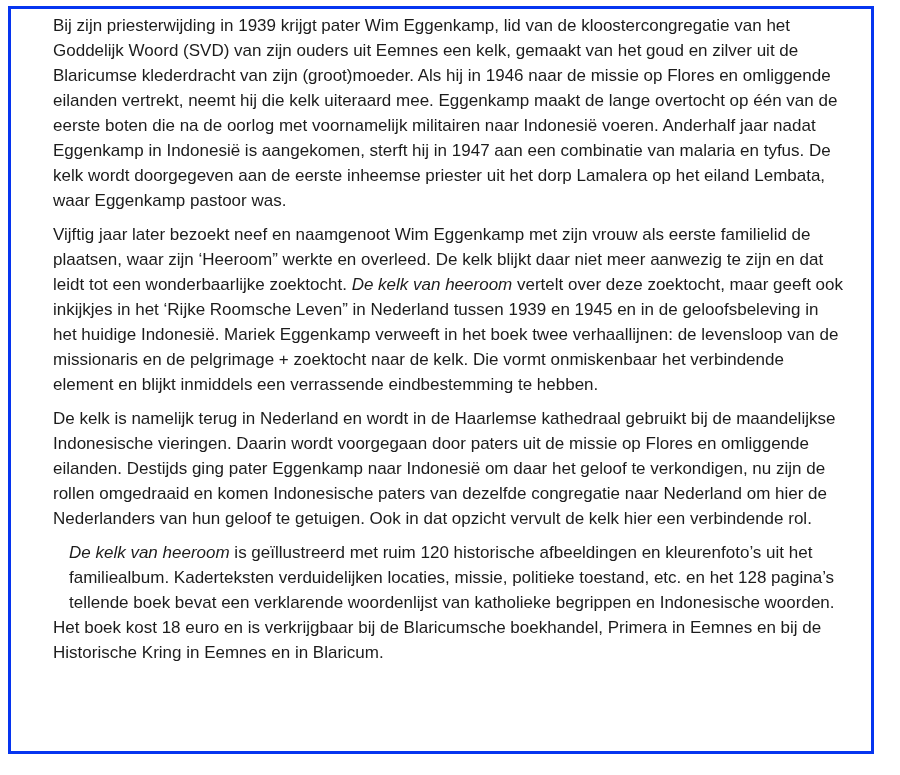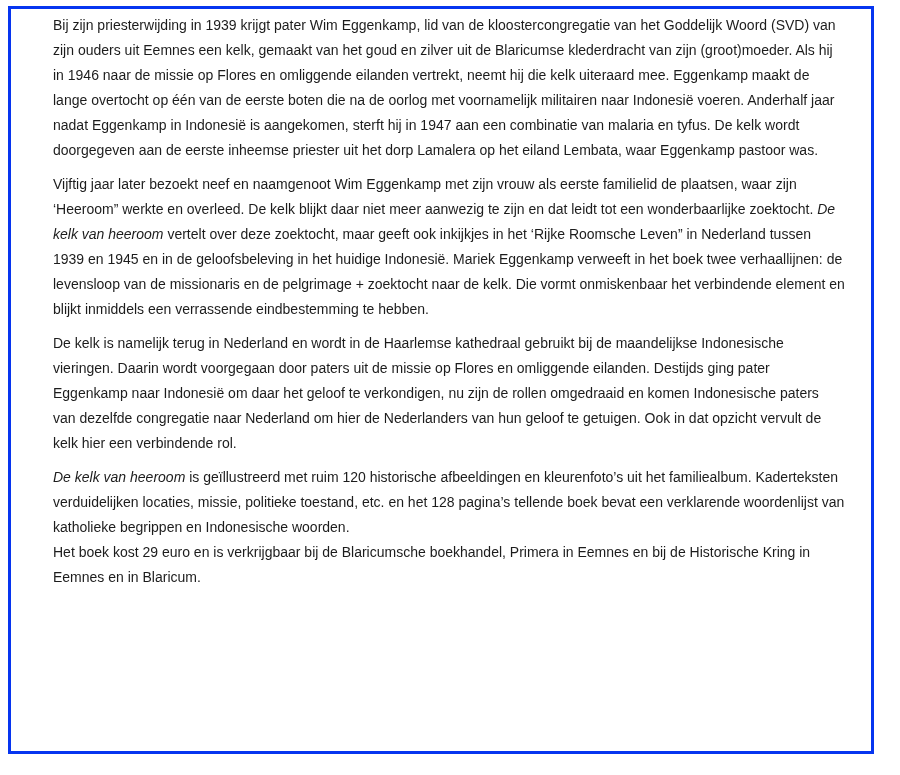--- a/index.html
+++ b/index.html
@@ -21,41 +21,41 @@
     position: absolute;
     left: 8px;
     top: 6px;
     width: 866px;
     height: 748px;
     border: 3px solid var(--frame-blue);
     background: var(--page-bg);
   }
   .doc-content {
     padding: 4px 26px 0 42px;
-    font-size: 14px;
+    font-size: 17px;
     line-height: 25px;
     color: var(--text-color);
     text-align: left;
   }
   .para { margin: 0 0 9px 0; }
-  .para.tight { margin-bottom: 0; }
+  .para.tight { margin-bottom: 0; margin-left: 16px; }
   .bi { font-weight: normal; font-style: italic; }
 </style>
 </head>
 <body>
 
 <div class="page">
   <div class="doc-frame">
     <div class="doc-content">
 
       <p class="para"><span>Bij zijn priesterwijding in 1939 krijgt pater Wim Eggenkamp, lid van de kloostercongregatie van het Goddelijk Woord (SVD) van zijn ouders uit Eemnes een kelk, gemaakt van het goud en zilver uit de Blaricumse klederdracht van zijn (groot)moeder. Als hij in 1946 naar de missie op Flores en omliggende eilanden vertrekt, neemt hij die kelk uiteraard mee. Eggenkamp maakt de lange overtocht op één van de eerste boten die na de oorlog met voornamelijk militairen naar Indonesië voeren. Anderhalf jaar nadat Eggenkamp in Indonesië is aangekomen, sterft hij in 1947 aan een combinatie van malaria en tyfus. De kelk wordt doorgegeven aan de eerste inheemse priester uit het dorp Lamalera op het eiland Lembata, waar Eggenkamp pastoor was.</span></p>
 
       <p class="para"><span>Vijftig jaar later bezoekt neef en naamgenoot Wim Eggenkamp met zijn vrouw als eerste familielid de plaatsen, waar zijn ‘Heeroom” werkte en overleed. De kelk blijkt daar niet meer aanwezig te zijn en dat leidt tot een wonderbaarlijke zoektocht. </span><span class="bi">De kelk van heeroom</span><span> vertelt over deze zoektocht, maar geeft ook inkijkjes in het ‘Rijke Roomsche Leven” in Nederland tussen 1939 en 1945 en in de geloofsbeleving in het huidige Indonesië. Mariek Eggenkamp verweeft in het boek twee verhaallijnen: de levensloop van de missionaris en de pelgrimage + zoektocht naar de kelk. Die vormt onmiskenbaar het verbindende element en blijkt inmiddels een verrassende eindbestemming te hebben.</span></p>
 
       <p class="para"><span>De kelk is namelijk terug in Nederland en wordt in de Haarlemse kathedraal gebruikt bij de maandelijkse Indonesische vieringen. Daarin wordt voorgegaan door paters uit de missie op Flores en omliggende eilanden. Destijds ging pater Eggenkamp naar Indonesië om daar het geloof te verkondigen, nu zijn de rollen omgedraaid en komen Indonesische paters van dezelfde congregatie naar Nederland om hier de Nederlanders van hun geloof te getuigen. Ook in dat opzicht vervult de kelk hier een verbindende rol.</span></p>
 
       <p class="para tight"><span class="bi">De kelk van heeroom</span><span> is geïllustreerd met ruim 120 historische afbeeldingen en kleurenfoto’s uit het familiealbum. Kaderteksten verduidelijken locaties, missie, politieke toestand, etc. en het 128 pagina’s tellende boek bevat een verklarende woordenlijst van katholieke begrippen en Indonesische woorden.</span></p>
 
-      <p class="para"><span>Het boek kost 29 euro en is verkrijgbaar bij de Blaricumsche boekhandel, Primera in Eemnes en bij de Historische Kring in Eemnes en in Blaricum.</span></p>
+      <p class="para"><span>Het boek kost 18 euro en is verkrijgbaar bij de Blaricumsche boekhandel, Primera in Eemnes en bij de Historische Kring in Eemnes en in Blaricum.</span></p>
 
     </div>
   </div>
 </div>
 
 </body></html>

